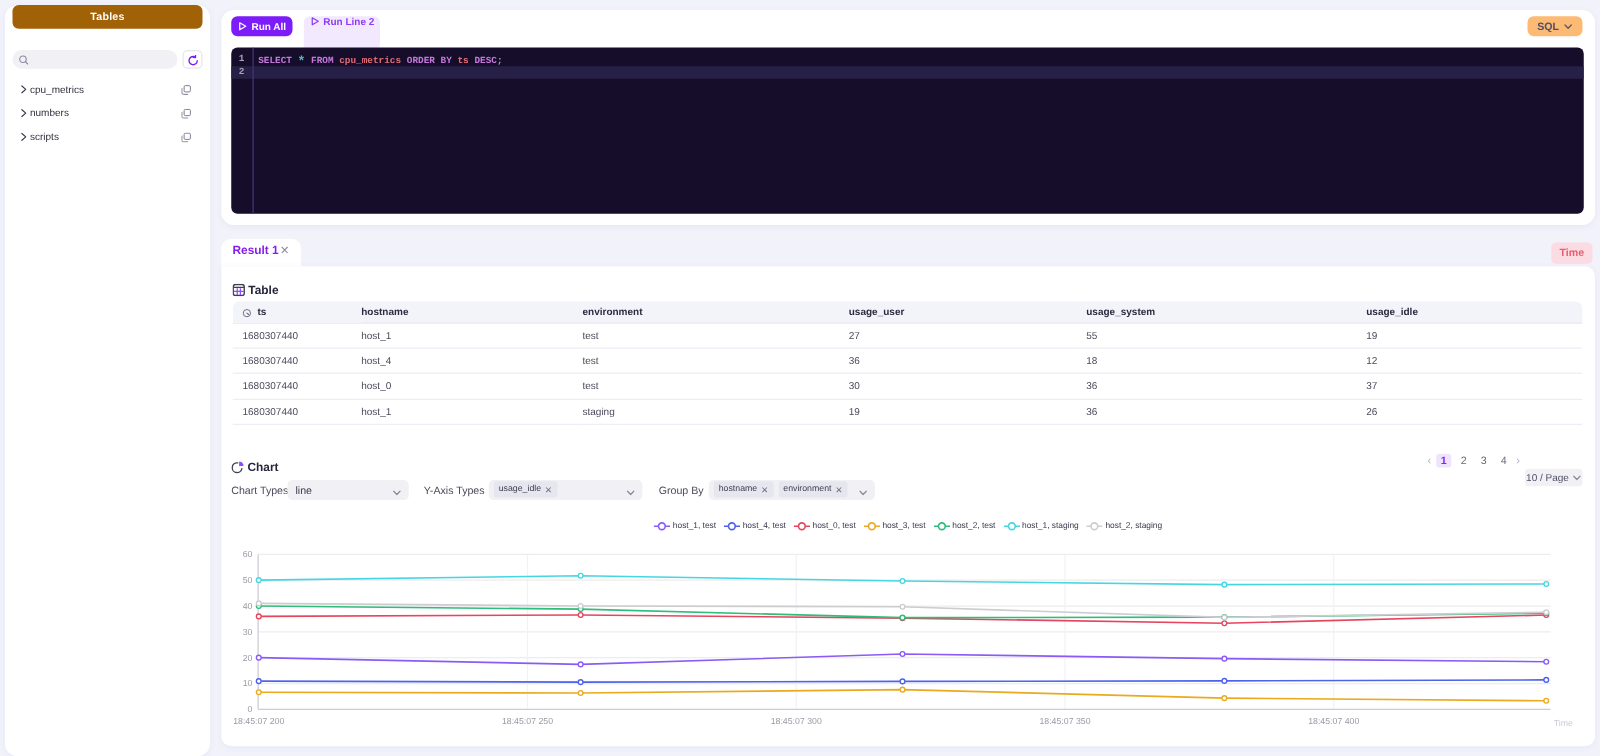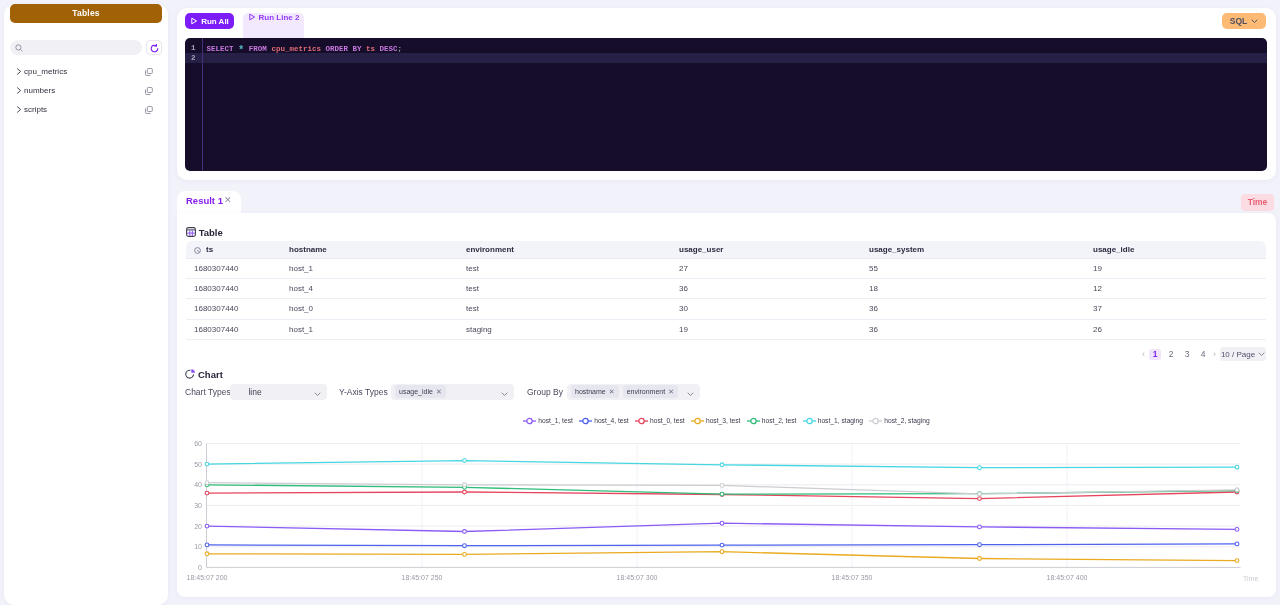--- a/index.html
+++ b/index.html
@@ -55,21 +55,21 @@
 #tbl th.c1 { position:relative; padding-left:20px; width:103px; }
 #tbl .c2 { width:177px; } #tbl .c3 { width:213px; } #tbl .c4 { width:190px; } #tbl .c5 { width:224px; }
 #tbl td { }
 .ts-ico { position:absolute; left:8px; top:5.5px; }
 
 #pager { position:absolute; right:10px; top:134px; display:flex; align-items:center; gap:4px; font-size:8.5px; color:#6a6a7e; }
 #pager .pg { width:12px; height:11px; line-height:11px; text-align:center; }
 #pager .active { background:#f0e4fd; color:#8225f5; font-weight:bold; border-radius:2.5px; }
 #pager .nav { color:#b2b2c2; font-size:9px; }
 #pager .psel { width:46px; height:14px; background:#f1f1f5; border-radius:3px; display:flex; align-items:center;
-  justify-content:center; gap:3px; font-size:8px; color:#50506a; }
+  justify-content:center; gap:3px; font-size:8px; color:#50506a;margin-top:28px; }
 
 
 #controls { position:absolute; left:0; top:170.5px; width:100%; height:17px; font-size:8.5px; color:#4a4a5e; }
 .clabel { position:absolute; top:3.5px; }
 .sel { position:absolute; top:0; height:16px; background:#f1f1f5; border-radius:4px; display:flex; align-items:center; }
 .chev { position:absolute; right:6px; top:5px; }
 .tag { height:12.5px; background:#e6e6ee; border-radius:2.5px; display:flex; align-items:center; gap:3px;
   font-size:7px; color:#3c3c50; padding:0 4px; }
 .tag .tx { color:#6f6f82; font-size:7px; }
 
@@ -239,21 +239,21 @@
     <svg width="10" height="10" viewBox="0 0 10 10" fill="none">
       <path d="M8.5 5.9 A3.9 3.9 0 1 1 5.1 1.3" stroke="#3f3f52" stroke-width="1.1" fill="none" stroke-linecap="round"></path>
       <path d="M6.3 0.2 A3.6 3.6 0 0 1 9.9 3.8 L6.3 3.8 Z" fill="#8b4df5"></path>
     </svg>
     <span class="t">Chart</span>
   </div>
 
   <div id="controls">
     <span class="clabel" style="left:8px">Chart Types</span>
     <span class="sel" style="left:53.4px; width:96.2px">
-        <span style="margin-left:18px; color:#3c3c50;">line</span>
+        <span style="margin-left:6px; color:#3c3c50;">line</span>
         <span class="chev"><svg width="7" height="5" viewBox="0 0 7 5" fill="none">
             <path d="M1 1 L3.5 3.6 L6 1" stroke="#8a8a9e" stroke-width="1" stroke-linecap="round" stroke-linejoin="round"></path>
           </svg></span>
       </span>
     <span class="clabel" style="left:162px">Y-Axis Types</span>
     <span class="sel" style="left:214px; width:123px">
         <span class="tag" style="margin-left:4px">
           <span>usage_idle</span>
           <span class="tx">✕</span>
         </span>

